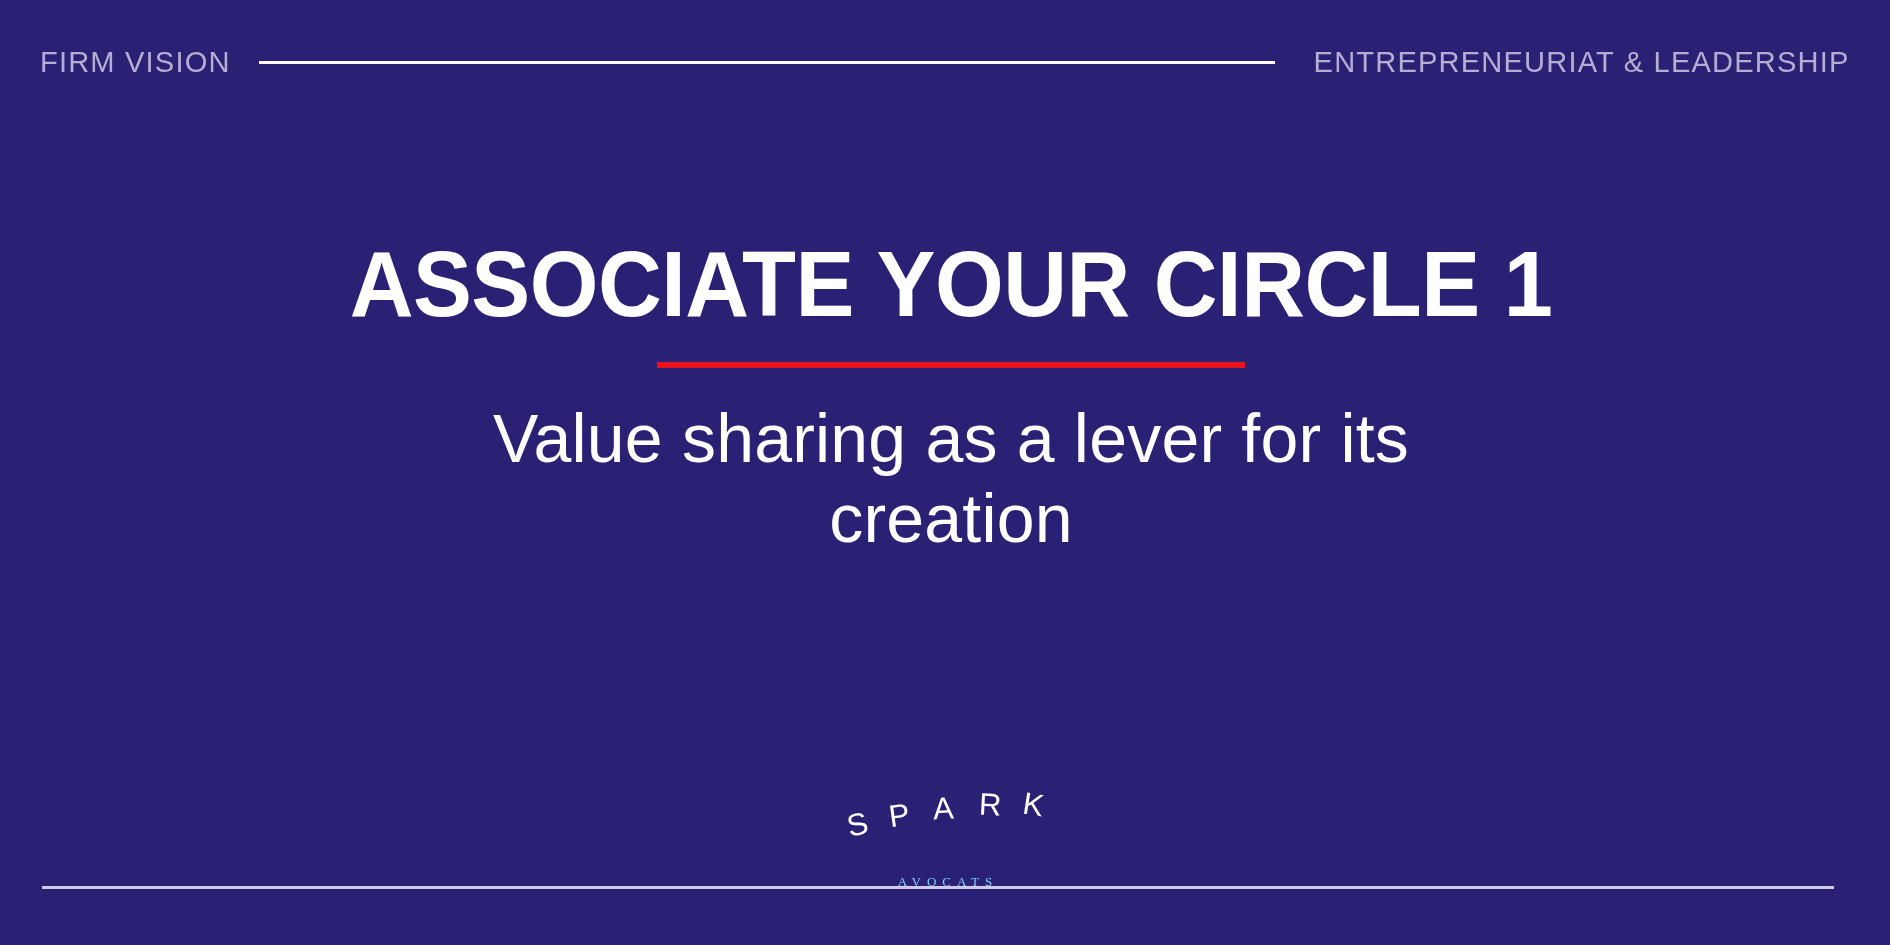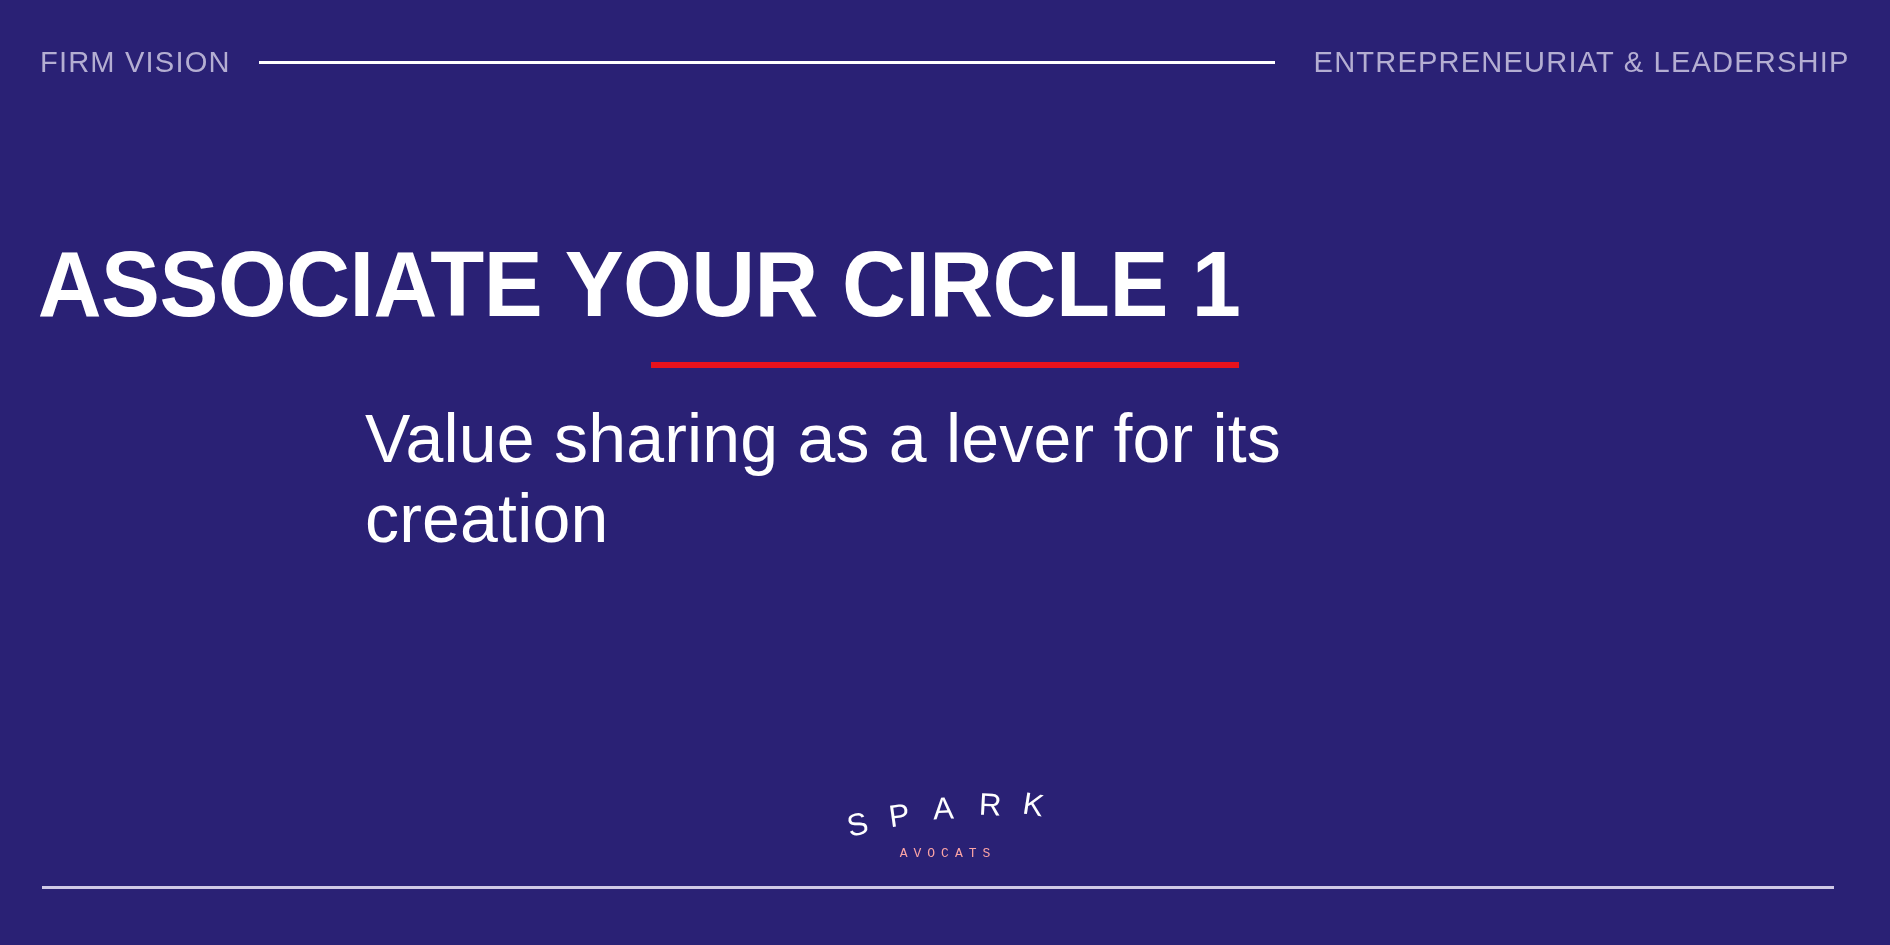--- a/index.html
+++ b/index.html
@@ -53,21 +53,22 @@
     background: #ffffff;
     min-width: 20px;
   }
 
   
   .center {
     position: absolute;
     left: 0;
     right: 0;
     top: 238px;
-    text-align: left;
+    text-align: center;
+    padding-left: 12px;
   }
   .main-title {
     font-family: "Liberation Sans", sans-serif;
     font-weight: 700;
     font-size: 92px;
     line-height: 1.02;
     letter-spacing: -0.5px;
     color: #ffffff;
     margin: 0;
     transform: scaleX(0.96);
@@ -116,25 +117,25 @@
     color: #ffffff;
     line-height: 1;
   }
   .logo-word .l0 { left: 2px;   top: 27px; transform: rotate(-13deg); }
   .logo-word .l1 { left: 44px;  top: 18px; transform: rotate(-8deg); }
   .logo-word .l2 { left: 88px;  top: 11px; transform: rotate(-3deg); }
   .logo-word .l3 { left: 134px; top: 7px;  transform: rotate(3deg); }
   .logo-word .l4 { left: 178px; top: 7px;  transform: rotate(9deg); }
 
   .logo-sub {
-    margin-top: 4px;
-    font-family: Liberation Mono, monospace;
+    margin-top: 32px;
+    font-family: Liberation Serif, serif;
     font-size: 13px;
     letter-spacing: 6px;
-    color: #fca5a5;
+    color: #7dd3fc;
     text-indent: 6px;
   }
 
   
   .bottom-rule {
     position: absolute;
     left: 42px;
     width: 1792px;
     top: 886px;
     height: 3px;

